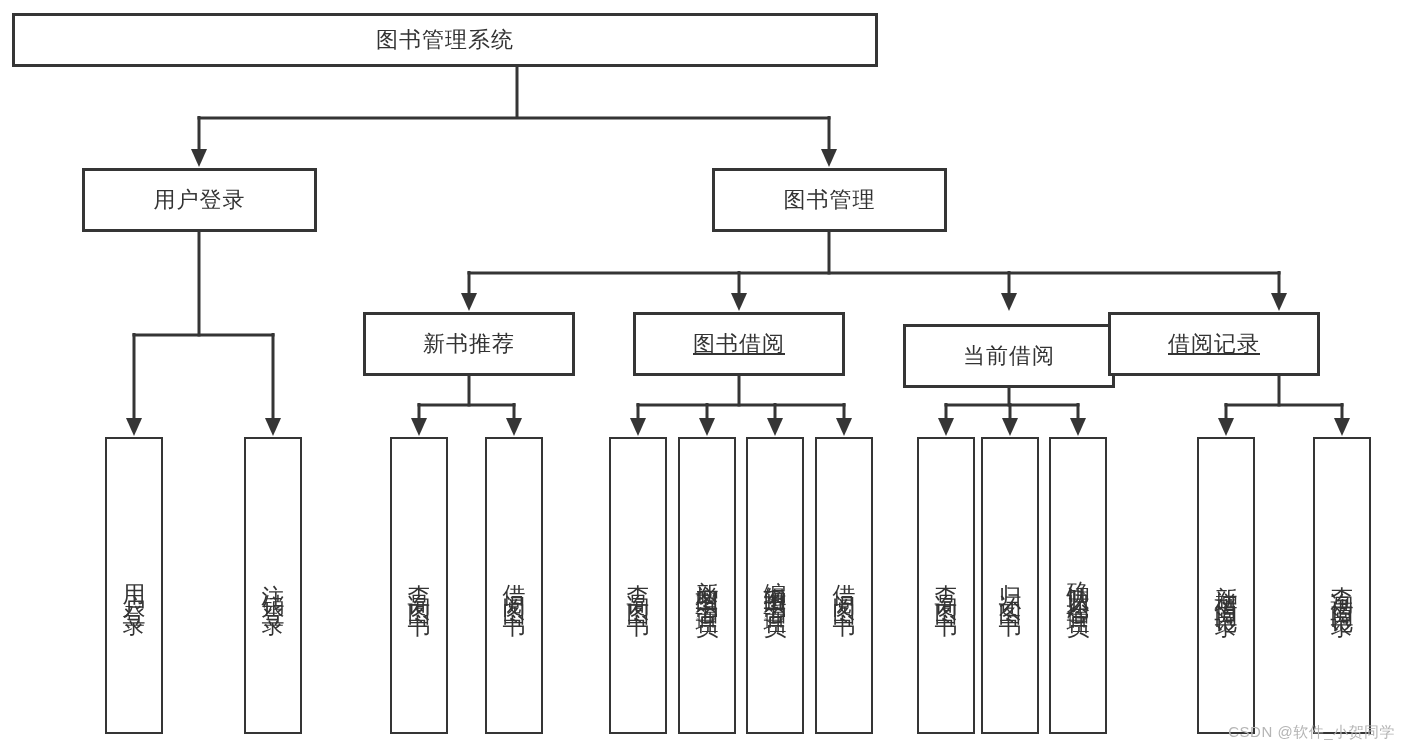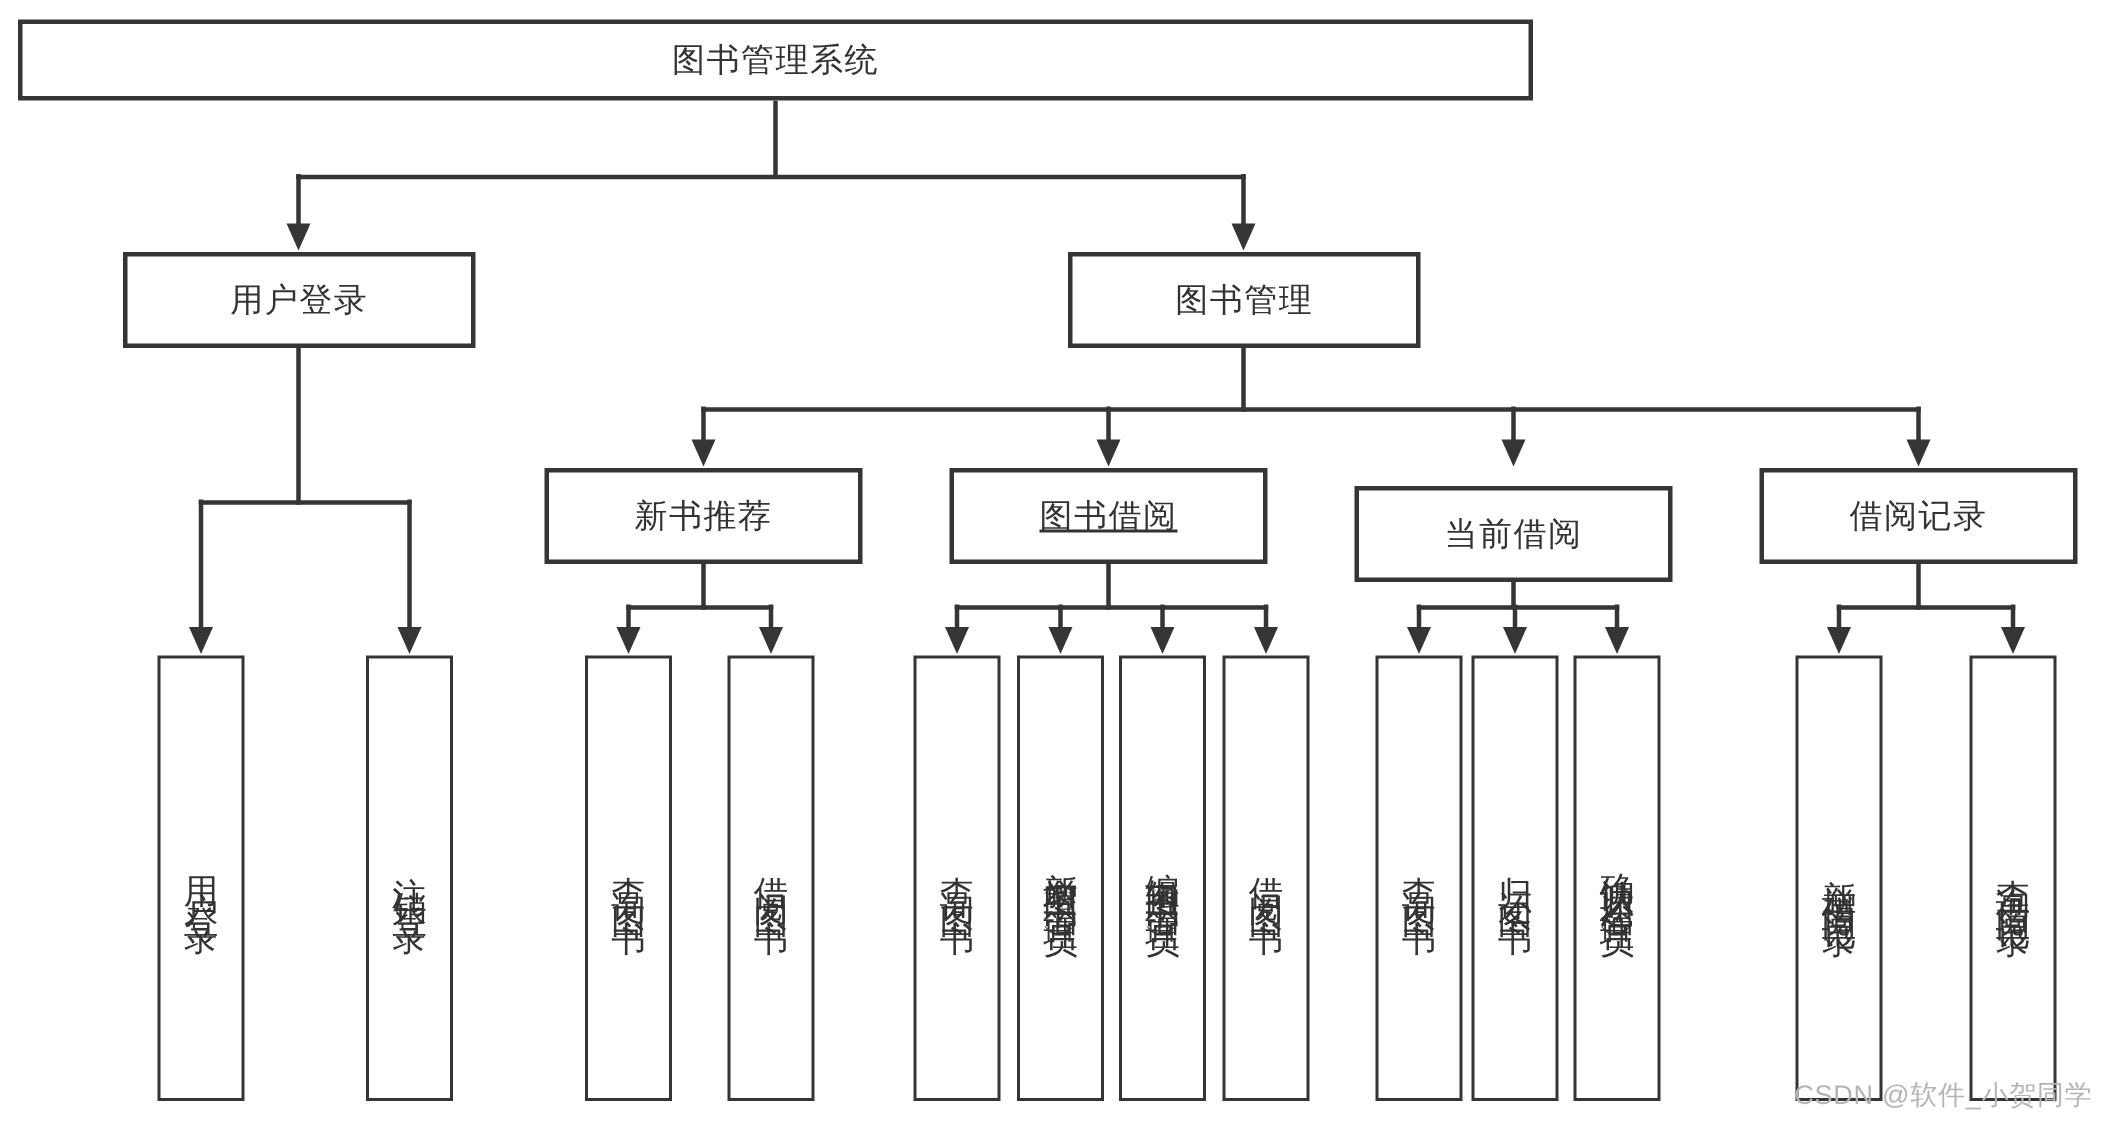--- a/index.html
+++ b/index.html
@@ -6,36 +6,36 @@
   body{font-family:"Liberation Sans","DejaVu Sans",sans-serif;}
   .canvas{position:relative;width:1405px;height:747px;background:#ffffff;overflow:hidden;}
   .wires{position:absolute;left:0;top:0;width:1405px;height:747px;}
   .wires line{stroke:#353535;stroke-width:3;}
   .wires polygon{fill:#353535;stroke:none;}
   .box{
     position:absolute;background:#ffffff;border:3px solid #353535;box-sizing:border-box;
     display:flex;align-items:center;justify-content:center;color:#333333;
   }
   .hlabel{font-size:22px;letter-spacing:1px;white-space:nowrap;}
-  #b-sys{left:12px;top:13px;width:1010px;height:54px;font-family:Liberation Serif, serif;}
+  #b-sys{left:12px;top:13px;width:866px;height:54px;font-family:Liberation Serif, serif;}
   #b-login{left:82px;top:168px;width:235px;height:64px;}
   #b-mgmt{left:712px;top:168px;width:235px;height:64px;}
   #b-rec,#b-borrow,#b-current,#b-records{top:312px;width:212px;height:64px;}
-  #b-rec{left:363px;} #b-borrow{left:633px;text-decoration:underline;} #b-current{left:903px;margin-top:12px;} #b-records{left:1173px;}
+  #b-rec{left:363px;} #b-borrow{left:633px;text-decoration:underline;} #b-current{left:903px;margin-top:12px;} #b-records{left:1108px;text-decoration:underline;}
   .leaf{top:437px;width:58px;height:297px;border-width:2px;}
   .leaf .v{writing-mode:vertical-lr;font-size:23px;line-height:1;white-space:nowrap;}
   .sp4 .v{letter-spacing:10px;}
   .sp6 .v{letter-spacing:6px;}
   .sp9 .v{letter-spacing:5px;}
   #l1{left:105px;} #l2{left:244px;} #l3{left:390px;} #l4{left:485px;}
   #l5{left:609px;} #l6{left:678px;} #l7{left:746px;} #l8{left:815px;}
   #l9{left:917px;} #l10{left:981px;} #l11{left:1049px;}
   #l12{left:1197px;} #l13{left:1313px;}
   .watermark{
-    position:absolute;right:10px;bottom:5px;font-size:18px;color:#b5b5b5;
+    position:absolute;right:10px;bottom:5px;font-size:15px;color:#b5b5b5;
     letter-spacing:0.5px;white-space:nowrap;
   }
 </style>
 </head>
 <body>
 
 <div class="canvas">
 
   <svg class="wires" viewBox="0 0 1405 747">
     <g>

